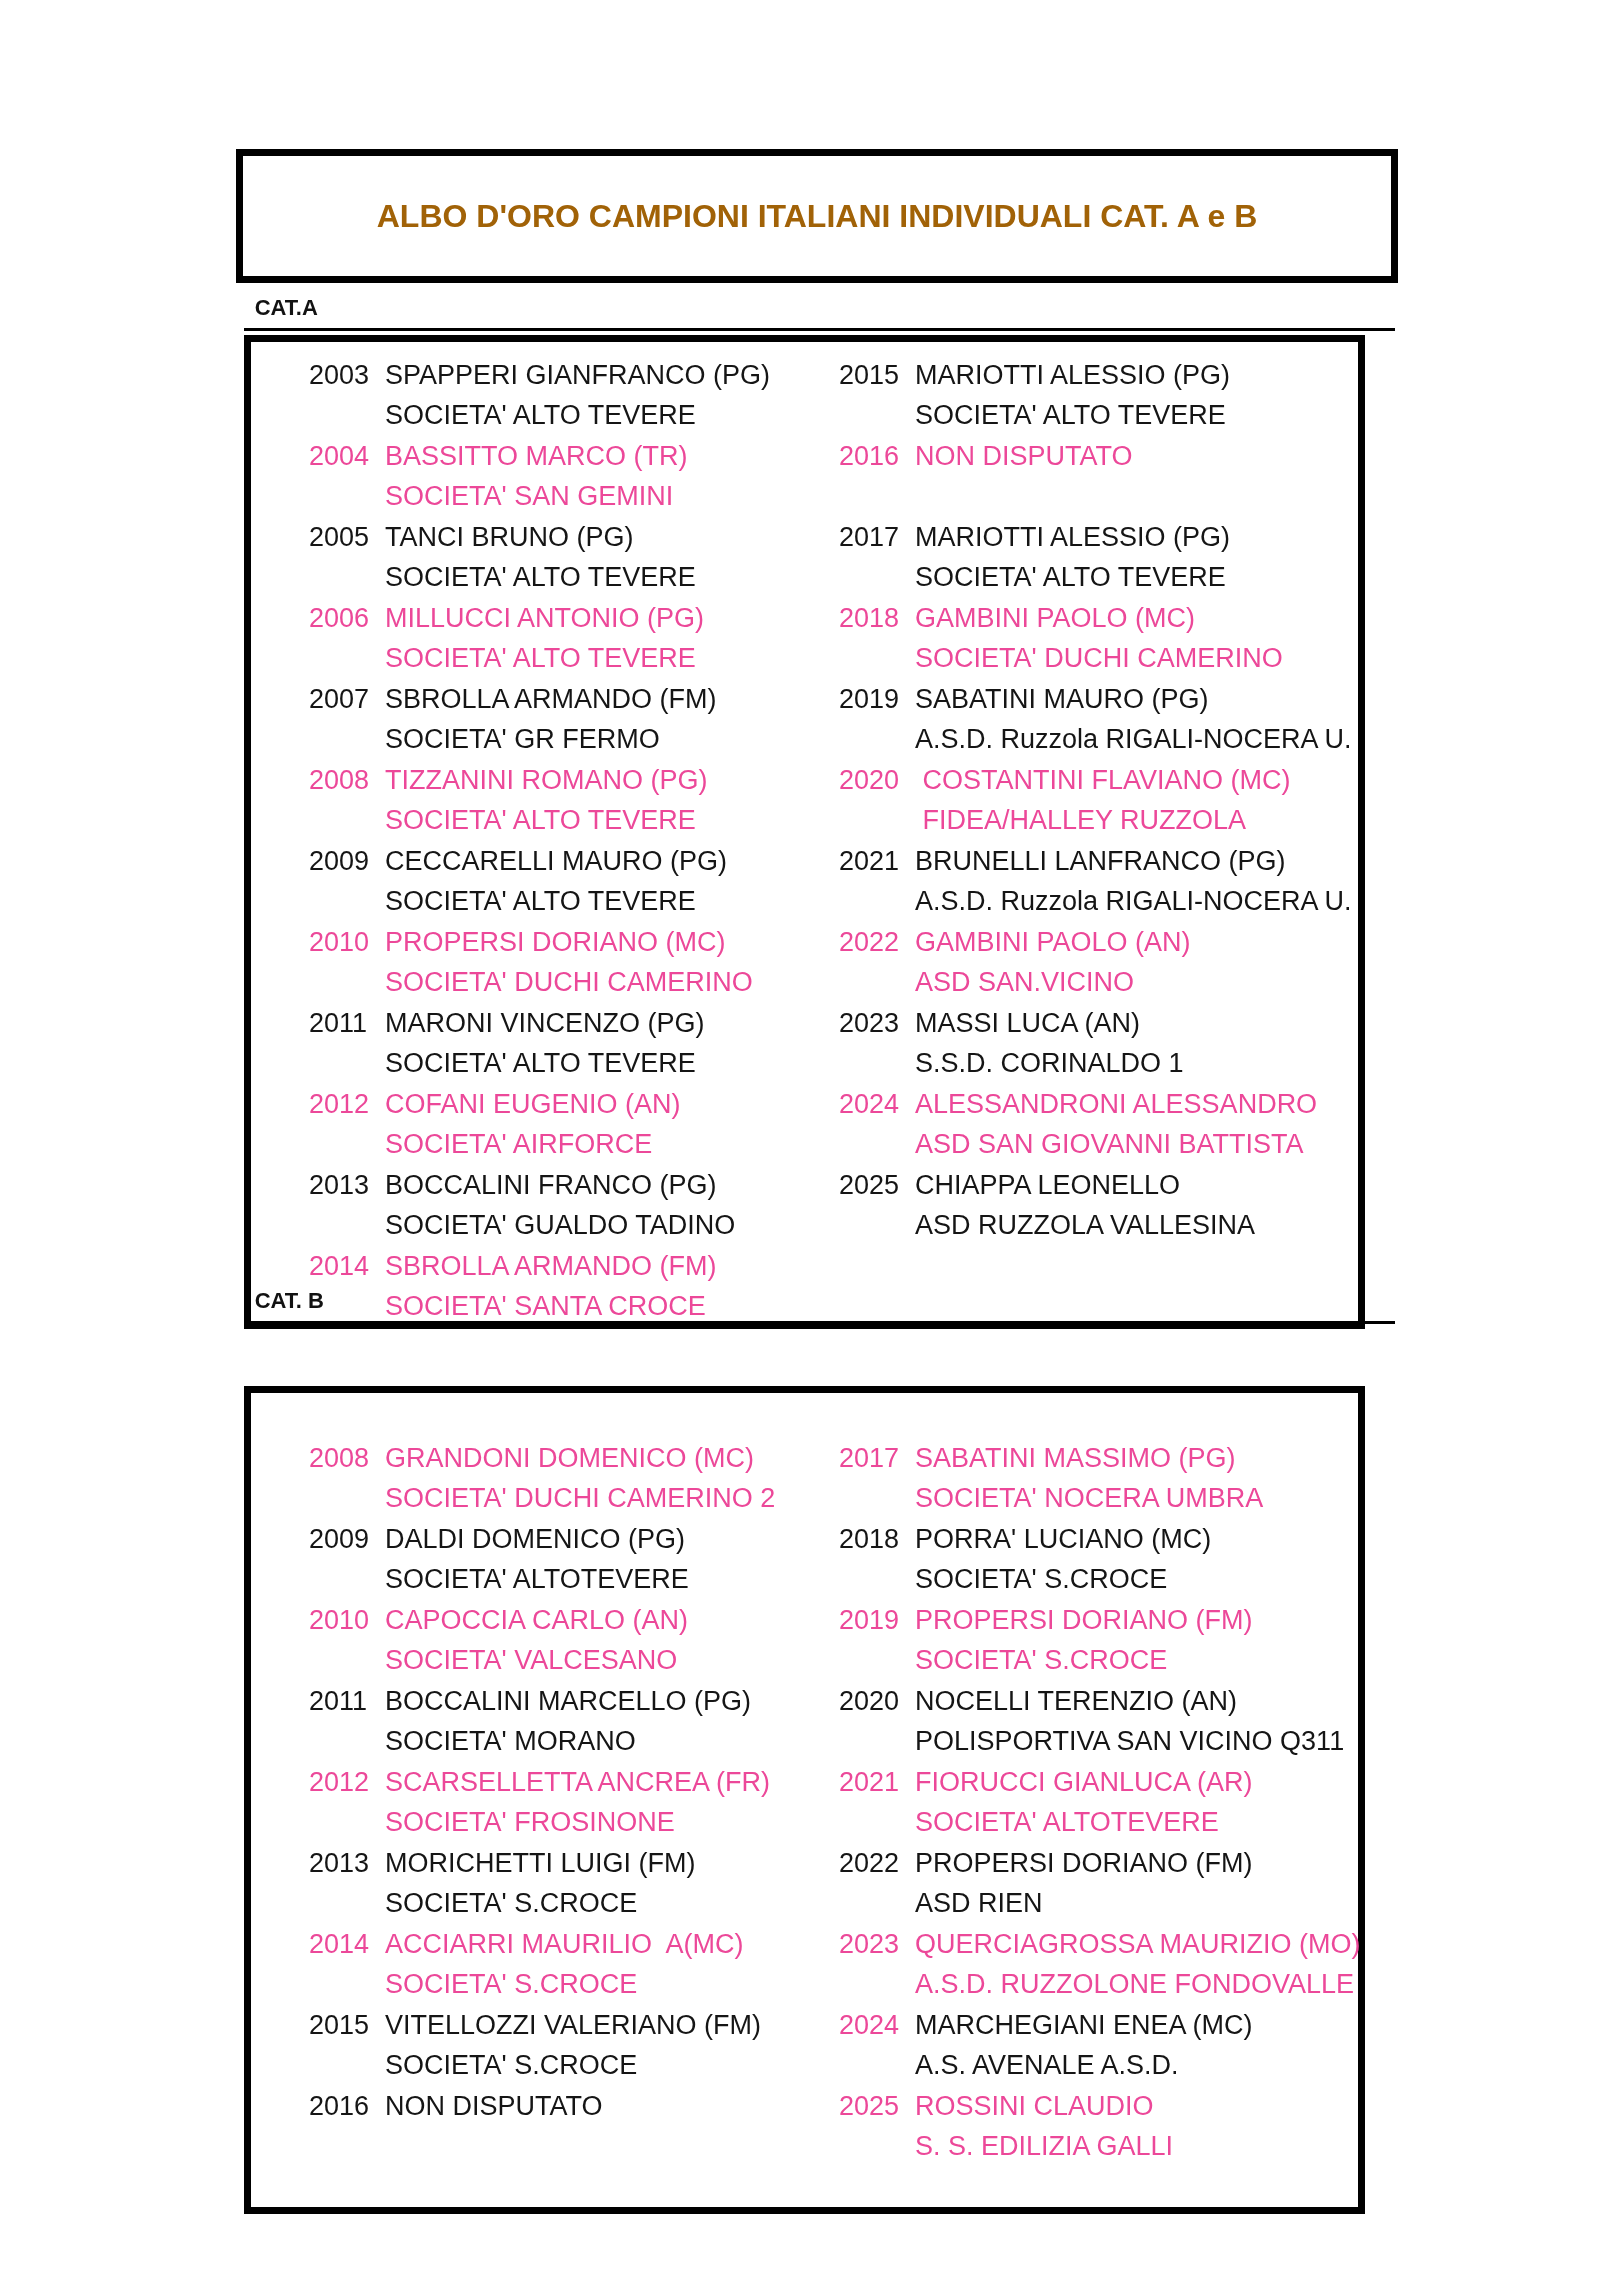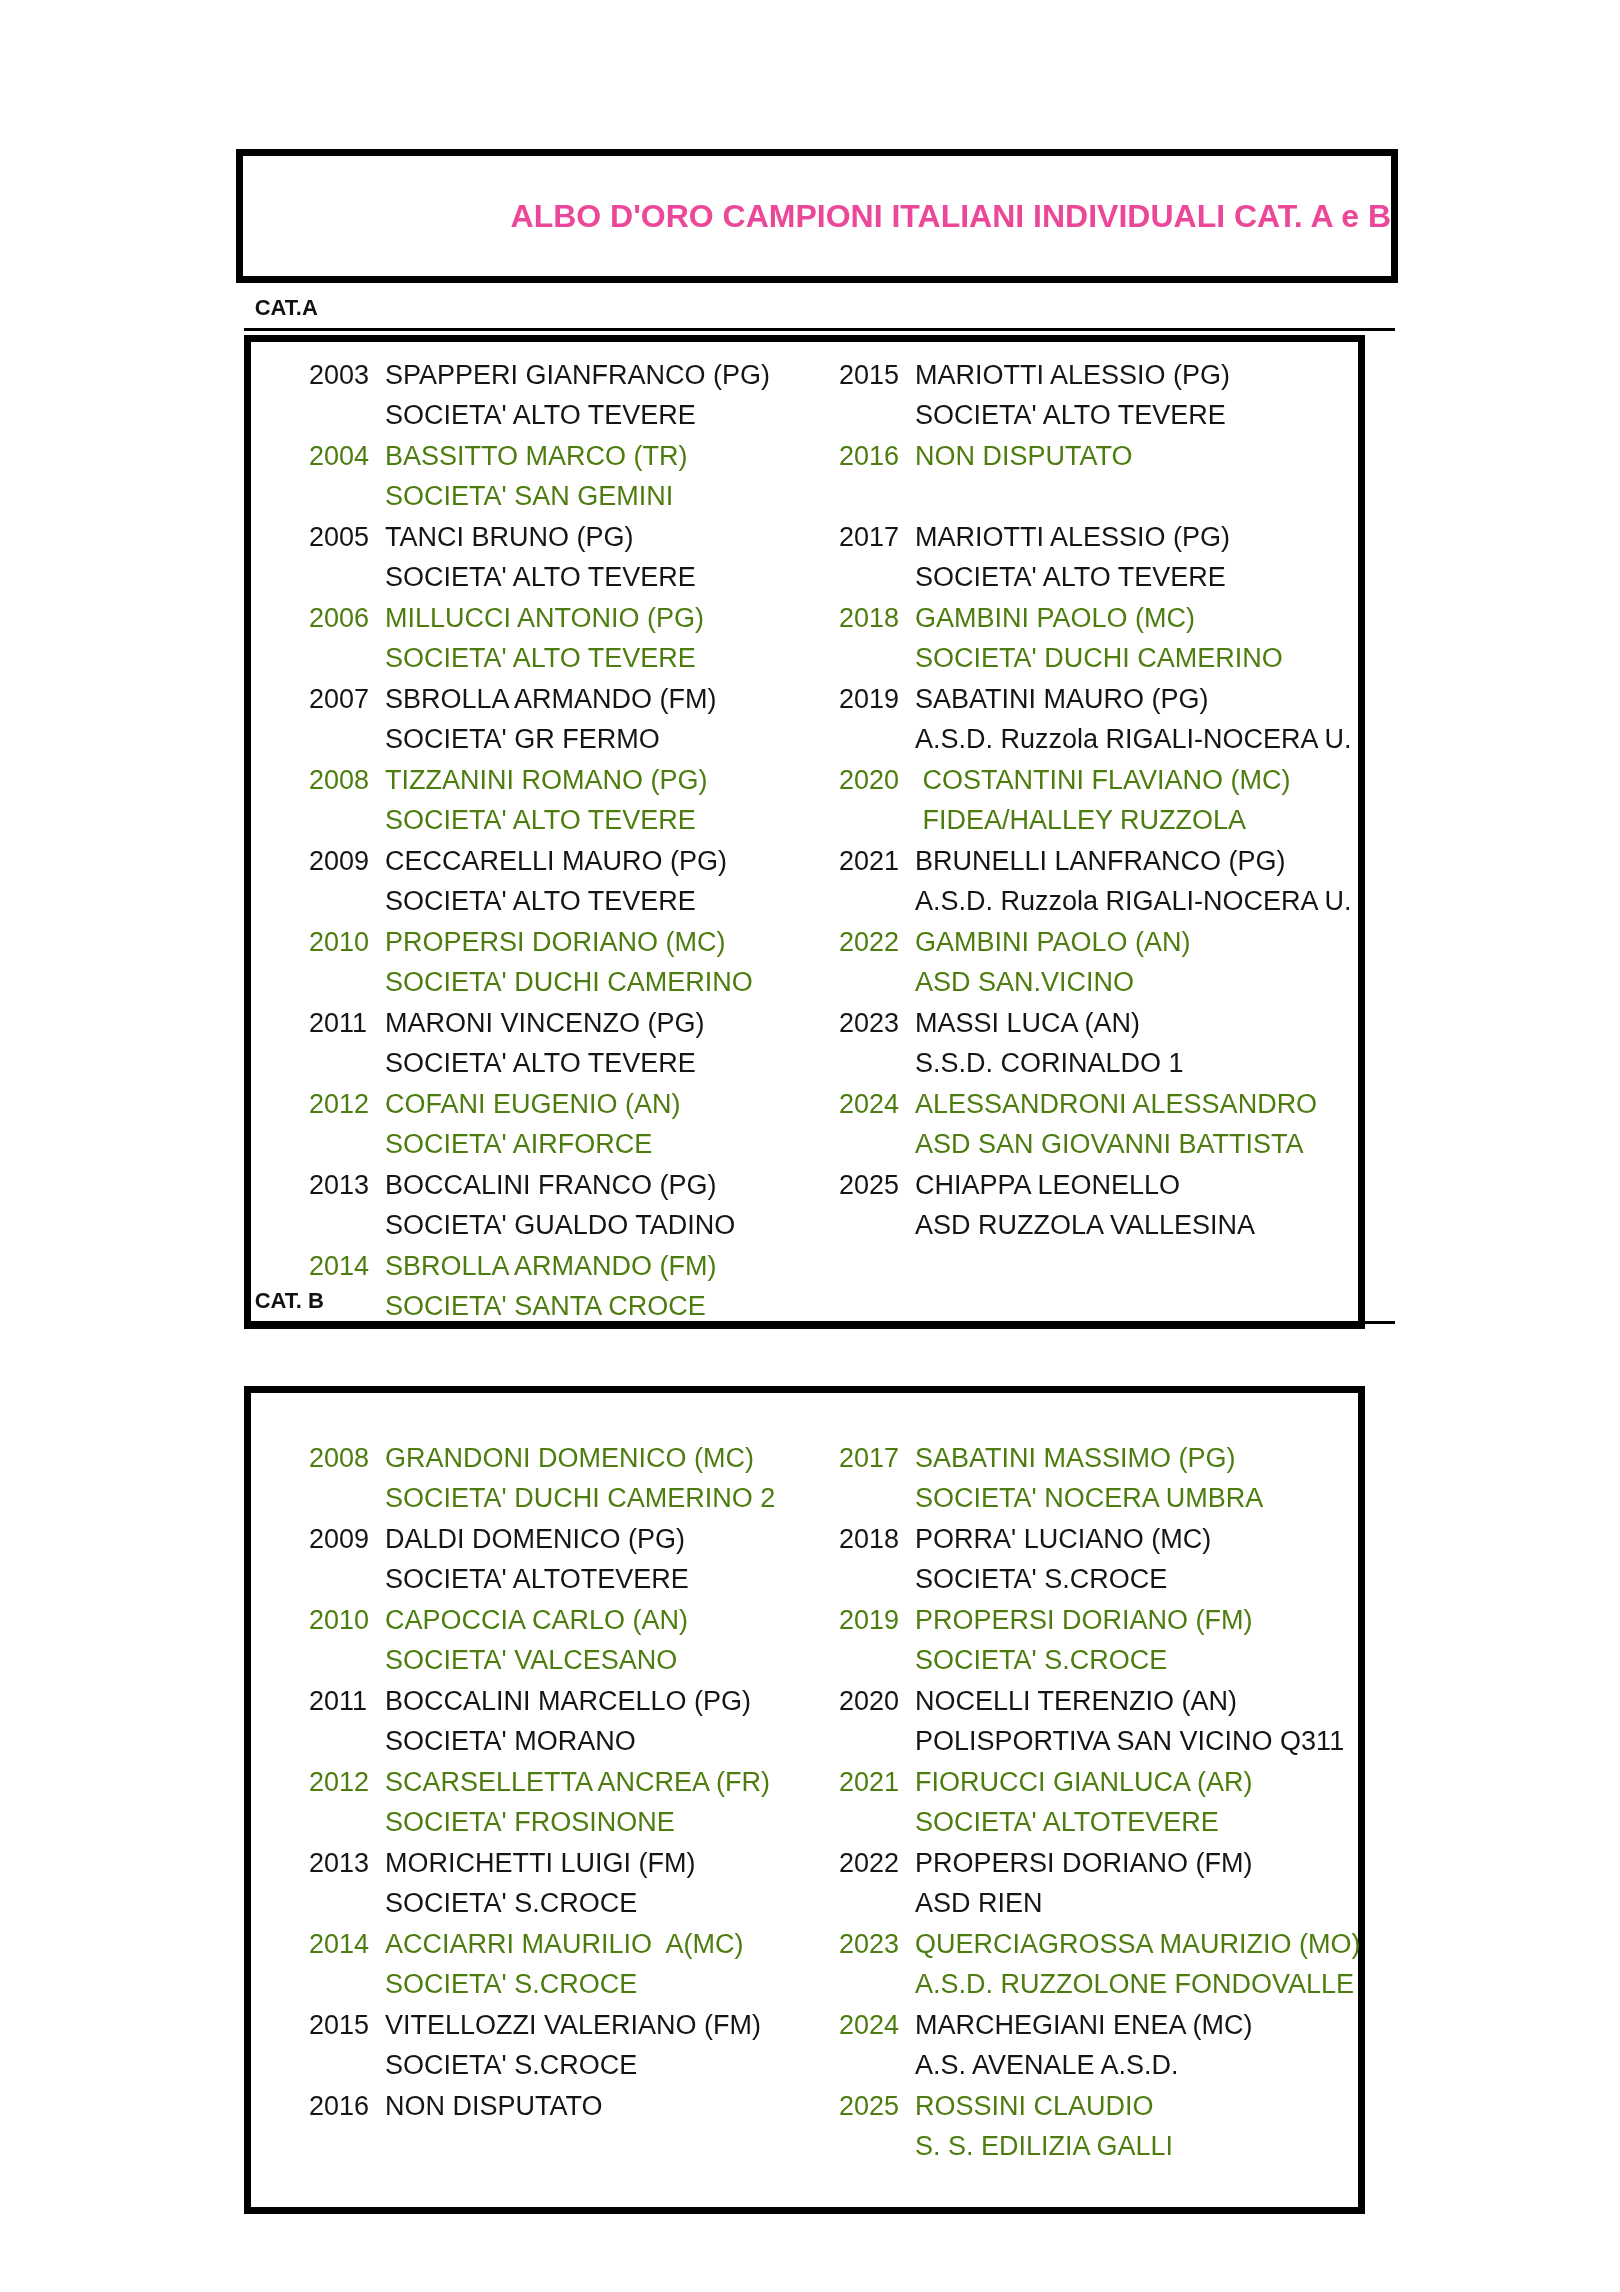--- a/index.html
+++ b/index.html
@@ -19,24 +19,24 @@
     width: 1162px;
     height: 134px;
     border: 7.2px solid #000000;
     box-sizing: border-box;
     background: #ffffff;
   }
   .title-text {
     width: 100%;
     height: 120px;
     line-height: 120px;
-    text-align: right;
+    text-align: center;
     font-size: 32px;
     font-weight: bold;
-    color: #ec4899;
+    color: #a16207;
     white-space: pre;
   }
   .cat-label {
     position: absolute;
     left: 244px;
     width: 1151px;
     box-sizing: border-box;
     font-size: 22px;
     font-weight: bold;
     color: #121212;
@@ -70,21 +70,21 @@
     height: 40px;
     line-height: 40px;
     font-size: 27px;
   }
   .line2 { padding-left: 76px; }
   .year {
     display: inline-block;
     width: 76px;
   }
   .c-black { color: #151515; }
-  .c-blue  { color: #4d7c0f; }
+  .c-blue  { color: #ec4899; }
 </style>
 </head>
 <body>
 
 <div class="title-box">
   <div class="title-text">ALBO D'ORO CAMPIONI ITALIANI INDIVIDUALI CAT. A e B</div>
 </div>
 
 <div class="cat-label cat-label-a">CAT.A</div>
 

